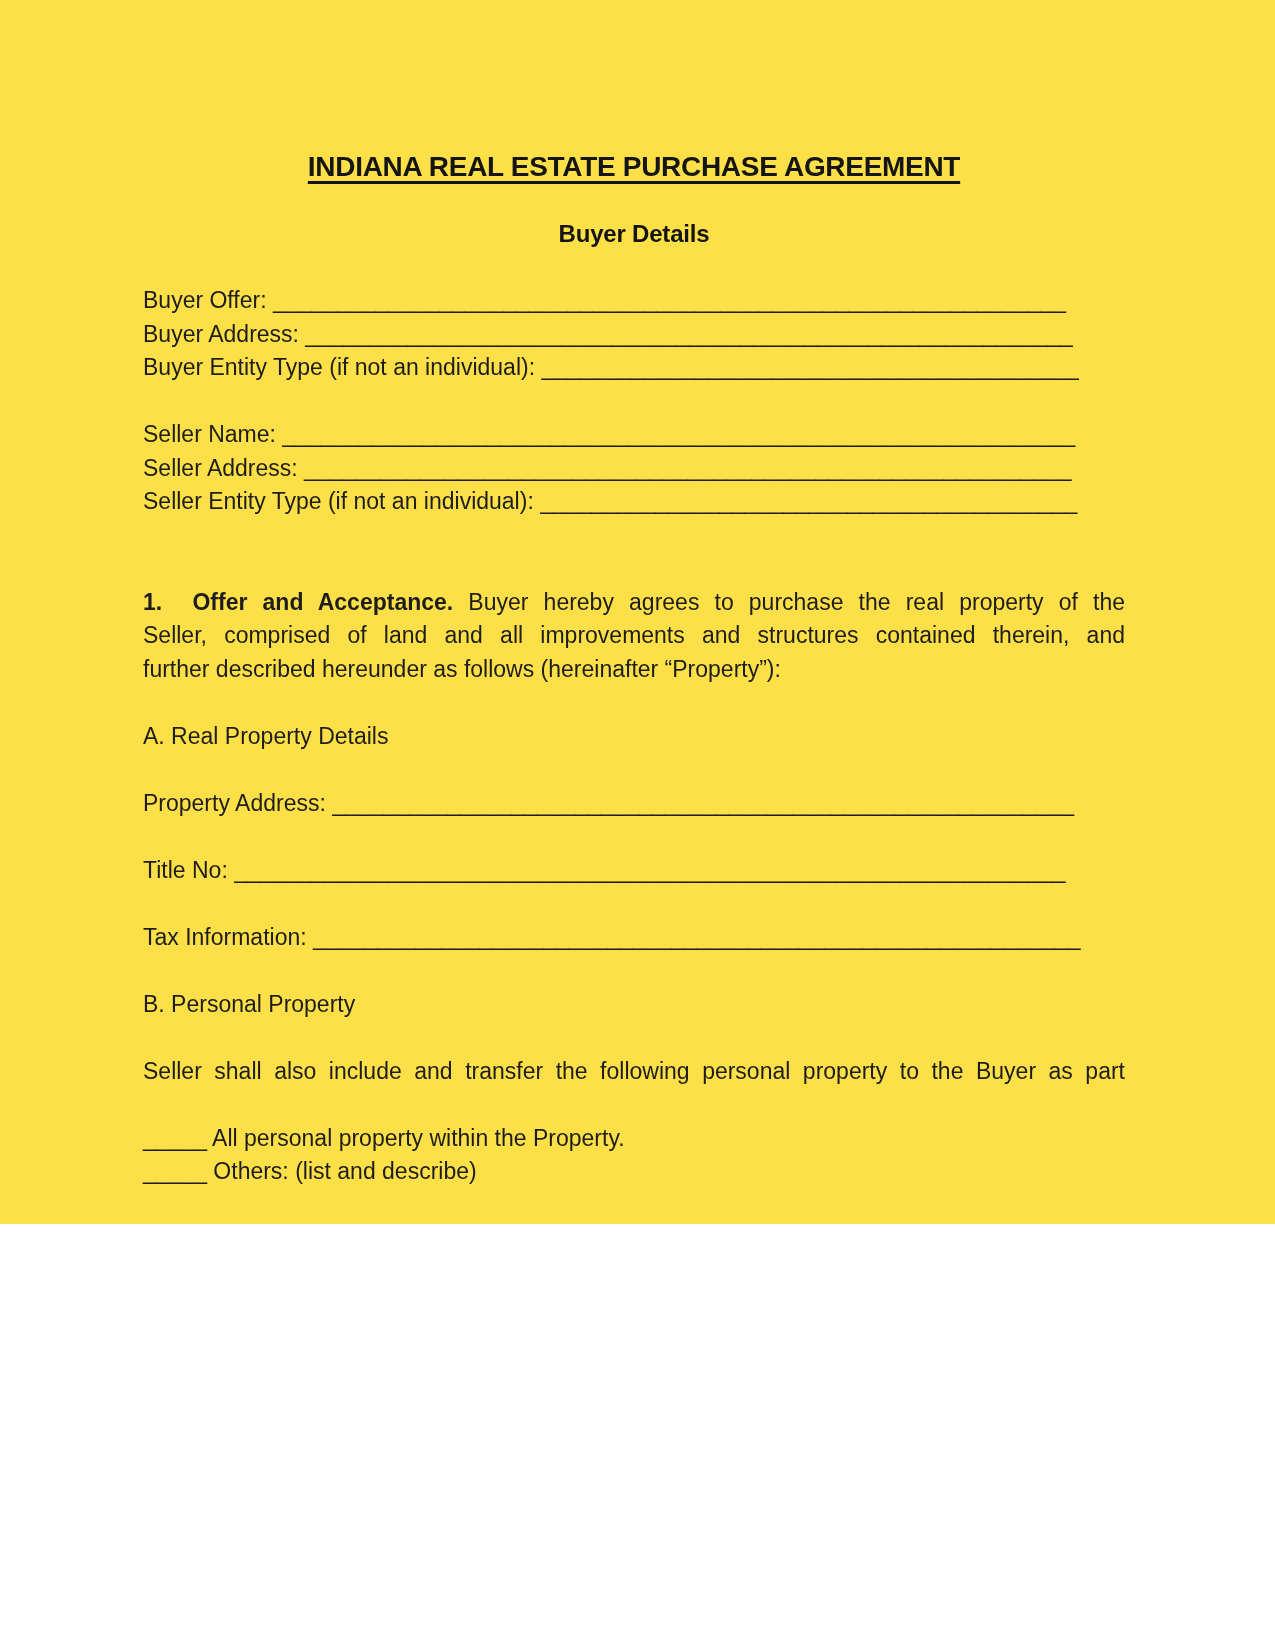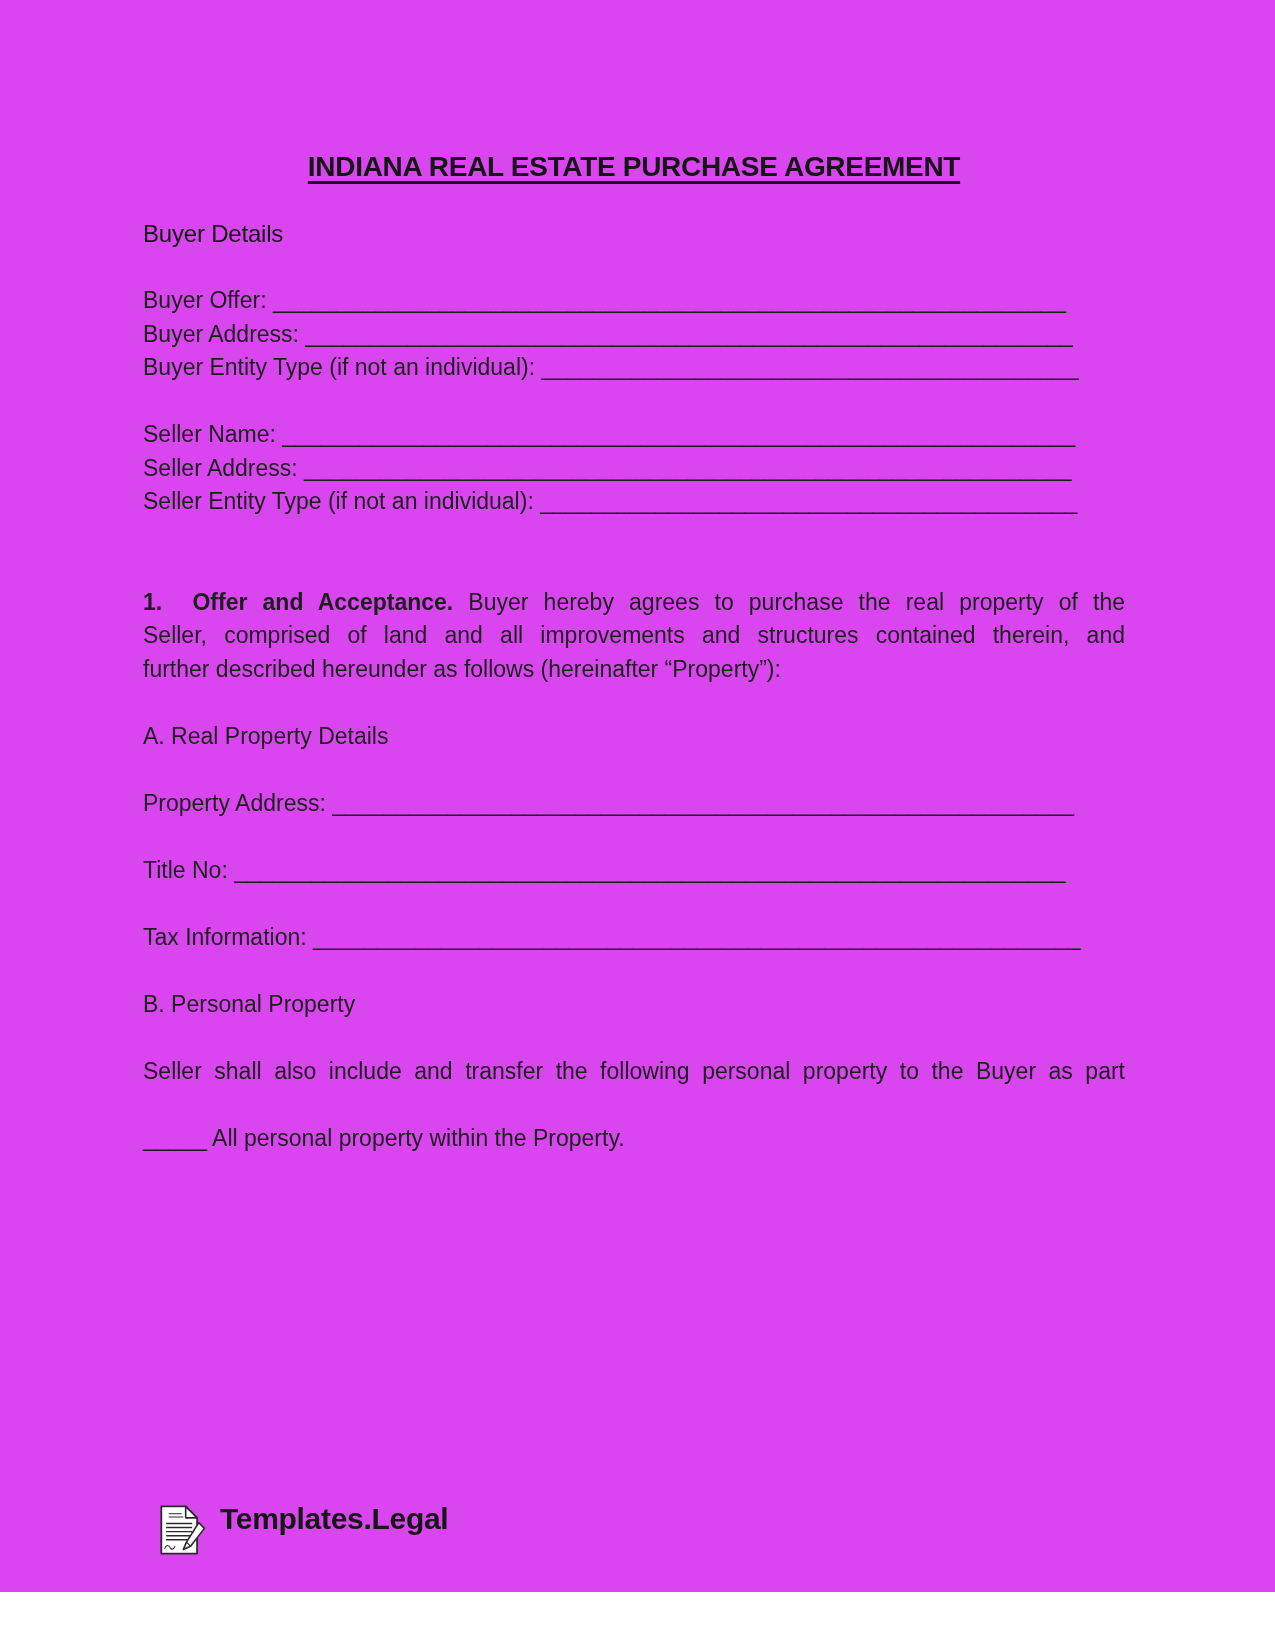--- a/index.html
+++ b/index.html
@@ -1,20 +1,20 @@
 <!DOCTYPE html>
 <html><head>
 <meta charset="utf-8">
 <style>
   html, body { margin: 0; padding: 0; background: #ffffff; }
   .page {
     position: relative;
     width: 1275px;
-    height: 1592px;
-    background: #d946ef;
+    height: 1224px;
+    background: #fde047;
     font-family: "Liberation Sans", "DejaVu Sans", sans-serif;
     color: #1d1d1d;
     overflow: hidden;
   }
   .content {
     position: absolute;
     left: 143px;
     top: 150px;
     width: 982px;
     font-size: 23px;
@@ -28,23 +28,24 @@
     color: #151515;
     text-decoration: underline;
     text-decoration-thickness: 2.5px;
     text-underline-offset: 5px;
   }
   .mt1 { margin-top: 33.5px; }
   .mt2 { margin-top: 67px; }
   .jline { text-align: justify; text-align-last: justify; }
   .sec-heading {
     font-size: 24px;
-    font-weight: normal;
+    font-weight: bold;
     color: #141414;
     letter-spacing: -0.2px;
+    text-align: center;
   }
   .b { font-weight: bold; }
   .form-line { white-space: nowrap; overflow: hidden; }
   .footer {
     position: absolute;
     left: 154px;
     top: 1502px;
     display: flex;
     align-items: flex-start;
     gap: 14px;
@@ -96,20 +97,21 @@
     <div class="form-line mt1"><span>Tax Information: </span><span>____________________________________________________________</span></div>
 
     <div class="mt1">B. Personal Property</div>
 
     <div class="mt1">
       <div class="jline">Seller shall also include and transfer the following personal property to the Buyer as part</div>
     </div>
 
     <div class="mt1">
       <div>_____ All personal property within the Property.</div>
+      <div>_____ Others: (list and describe)</div>
     </div>
 
   </div>
 
   <div class="footer">
     <svg class="logo-svg" width="52" height="56" viewBox="0 0 64 68">
       <path d="M9 5 H39 L53 19 V63 H9 Z" fill="#ffffff" stroke="#2a2a2a" stroke-width="2.2" stroke-linejoin="round"></path>
       <path d="M39 5 V19 H53 Z" fill="#ffffff" stroke="#2a2a2a" stroke-width="2" stroke-linejoin="round"></path>
       <path d="M18 14 H34 M18 18 H36" stroke="#2a2a2a" stroke-width="1.5" fill="none"></path>
       <path d="M15 26 H47 M15 31 H47 M15 36 H47 M15 41 H47 M15 46 H47" stroke="#2a2a2a" stroke-width="1.8" fill="none"></path>

